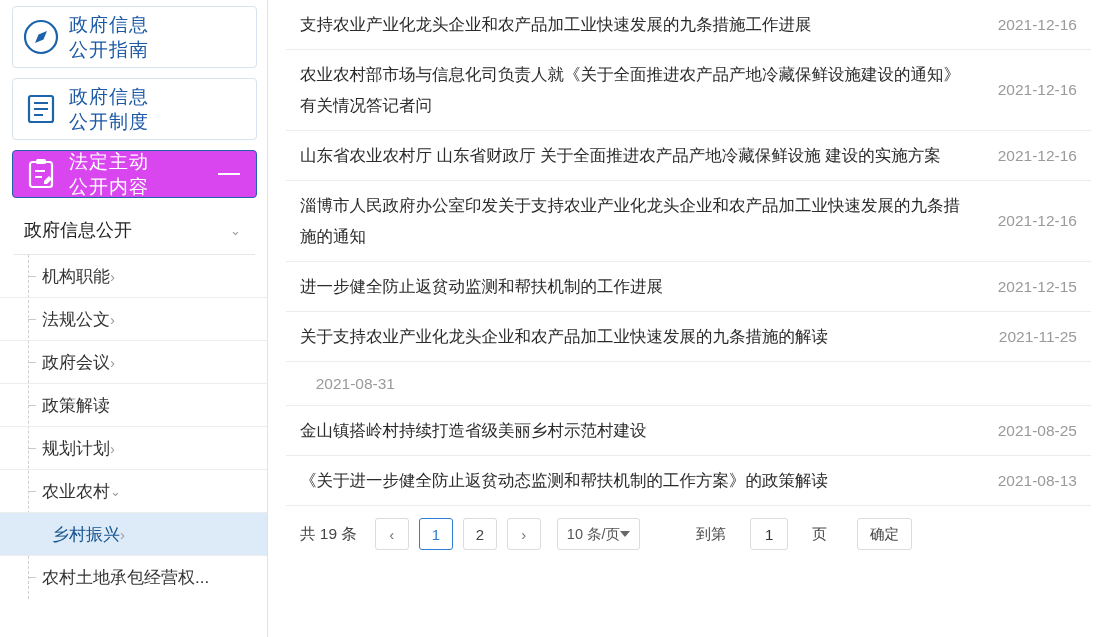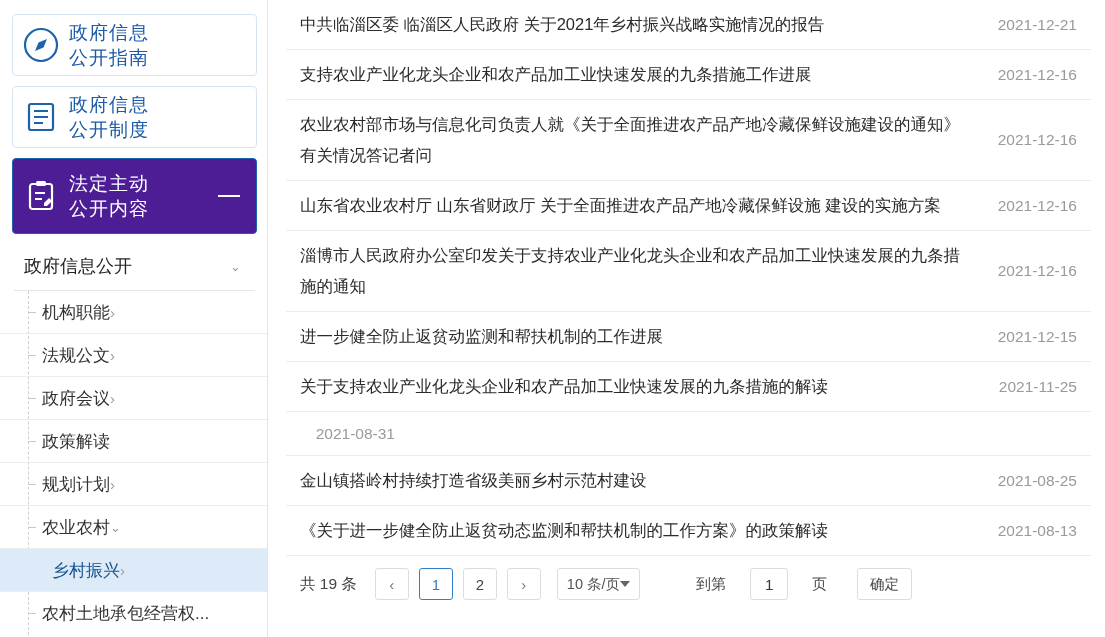--- a/index.html
+++ b/index.html
@@ -11,21 +11,20 @@
     color:#333;
   }
   .page{position:relative;width:1105px;height:637px;display:flex;}
 
   
   .sidebar{
     width:268px;min-width:268px;
     background:#ffffff;
     border-right:1px solid #e2e2e2;
     box-sizing:border-box;
-    padding-top:8px;
     position:relative;
   }
   .card{
     margin:6px 10px 10px 12px;
     height:62px;
     border:1px solid #d7e3f0;
     border-radius:4px;
     background:#ffffff;
     display:flex;
     align-items:center;
@@ -35,23 +34,23 @@
     width:56px;min-width:56px;
     display:flex;align-items:center;justify-content:center;
   }
   .card .txt{
     color:#1c5aa6;
     font-size:19px;
     line-height:25px;
     letter-spacing:1px;
   }
   .card.active{
-    background:#4c1d95;
+    background:#d946ef;
     border-color:#1c63ab;
-    height:76px;
+    height:48px;
     position:relative;
   }
   .card.active .txt{color:#ffffff;}
   .card.active .minus{
     position:absolute;right:16px;top:50%;margin-top:-1px;
     width:22px;height:2px;background:#ffffff;
   }
 
   .treehead{
     margin:14px 12px 0 14px;
@@ -278,24 +277,20 @@
         <div class="row">
           <span>农村土地承包经营权...</span>
           <span class="chev"></span>
         </div>
       </li>
     </ul>
   </div>
 
   <div class="main">
     <ul class="list">
-      <li>
-        <span class="title">中共临淄区委 临淄区人民政府 关于2021年乡村振兴战略实施情况的报告</span>
-        <span class="date">2021-12-21</span>
-      </li>
       <li>
         <span class="title">支持农业产业化龙头企业和农产品加工业快速发展的九条措施工作进展</span>
         <span class="date">2021-12-16</span>
       </li>
       <li>
         <span class="title">农业农村部市场与信息化司负责人就《关于全面推进农产品产地冷藏保鲜设施建设的通知》有关情况答记者问</span>
         <span class="date">2021-12-16</span>
       </li>
       <li>
         <span class="title">山东省农业农村厅 山东省财政厅 关于全面推进农产品产地冷藏保鲜设施 建设的实施方案</span>

